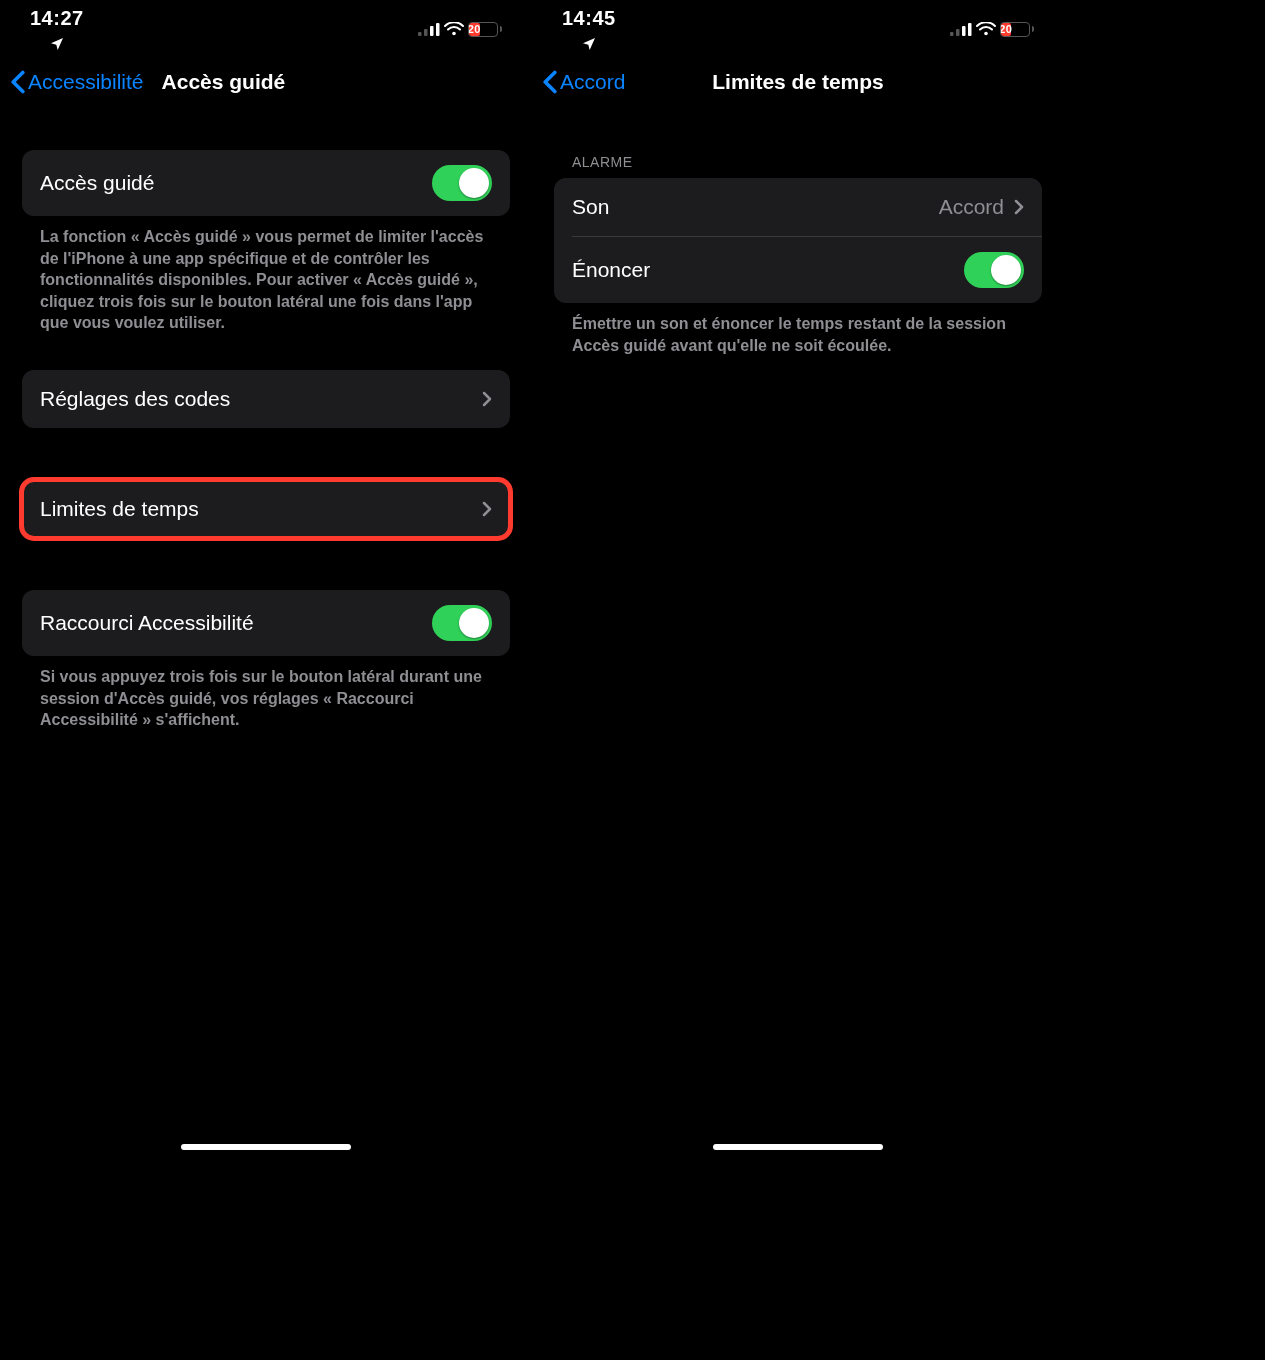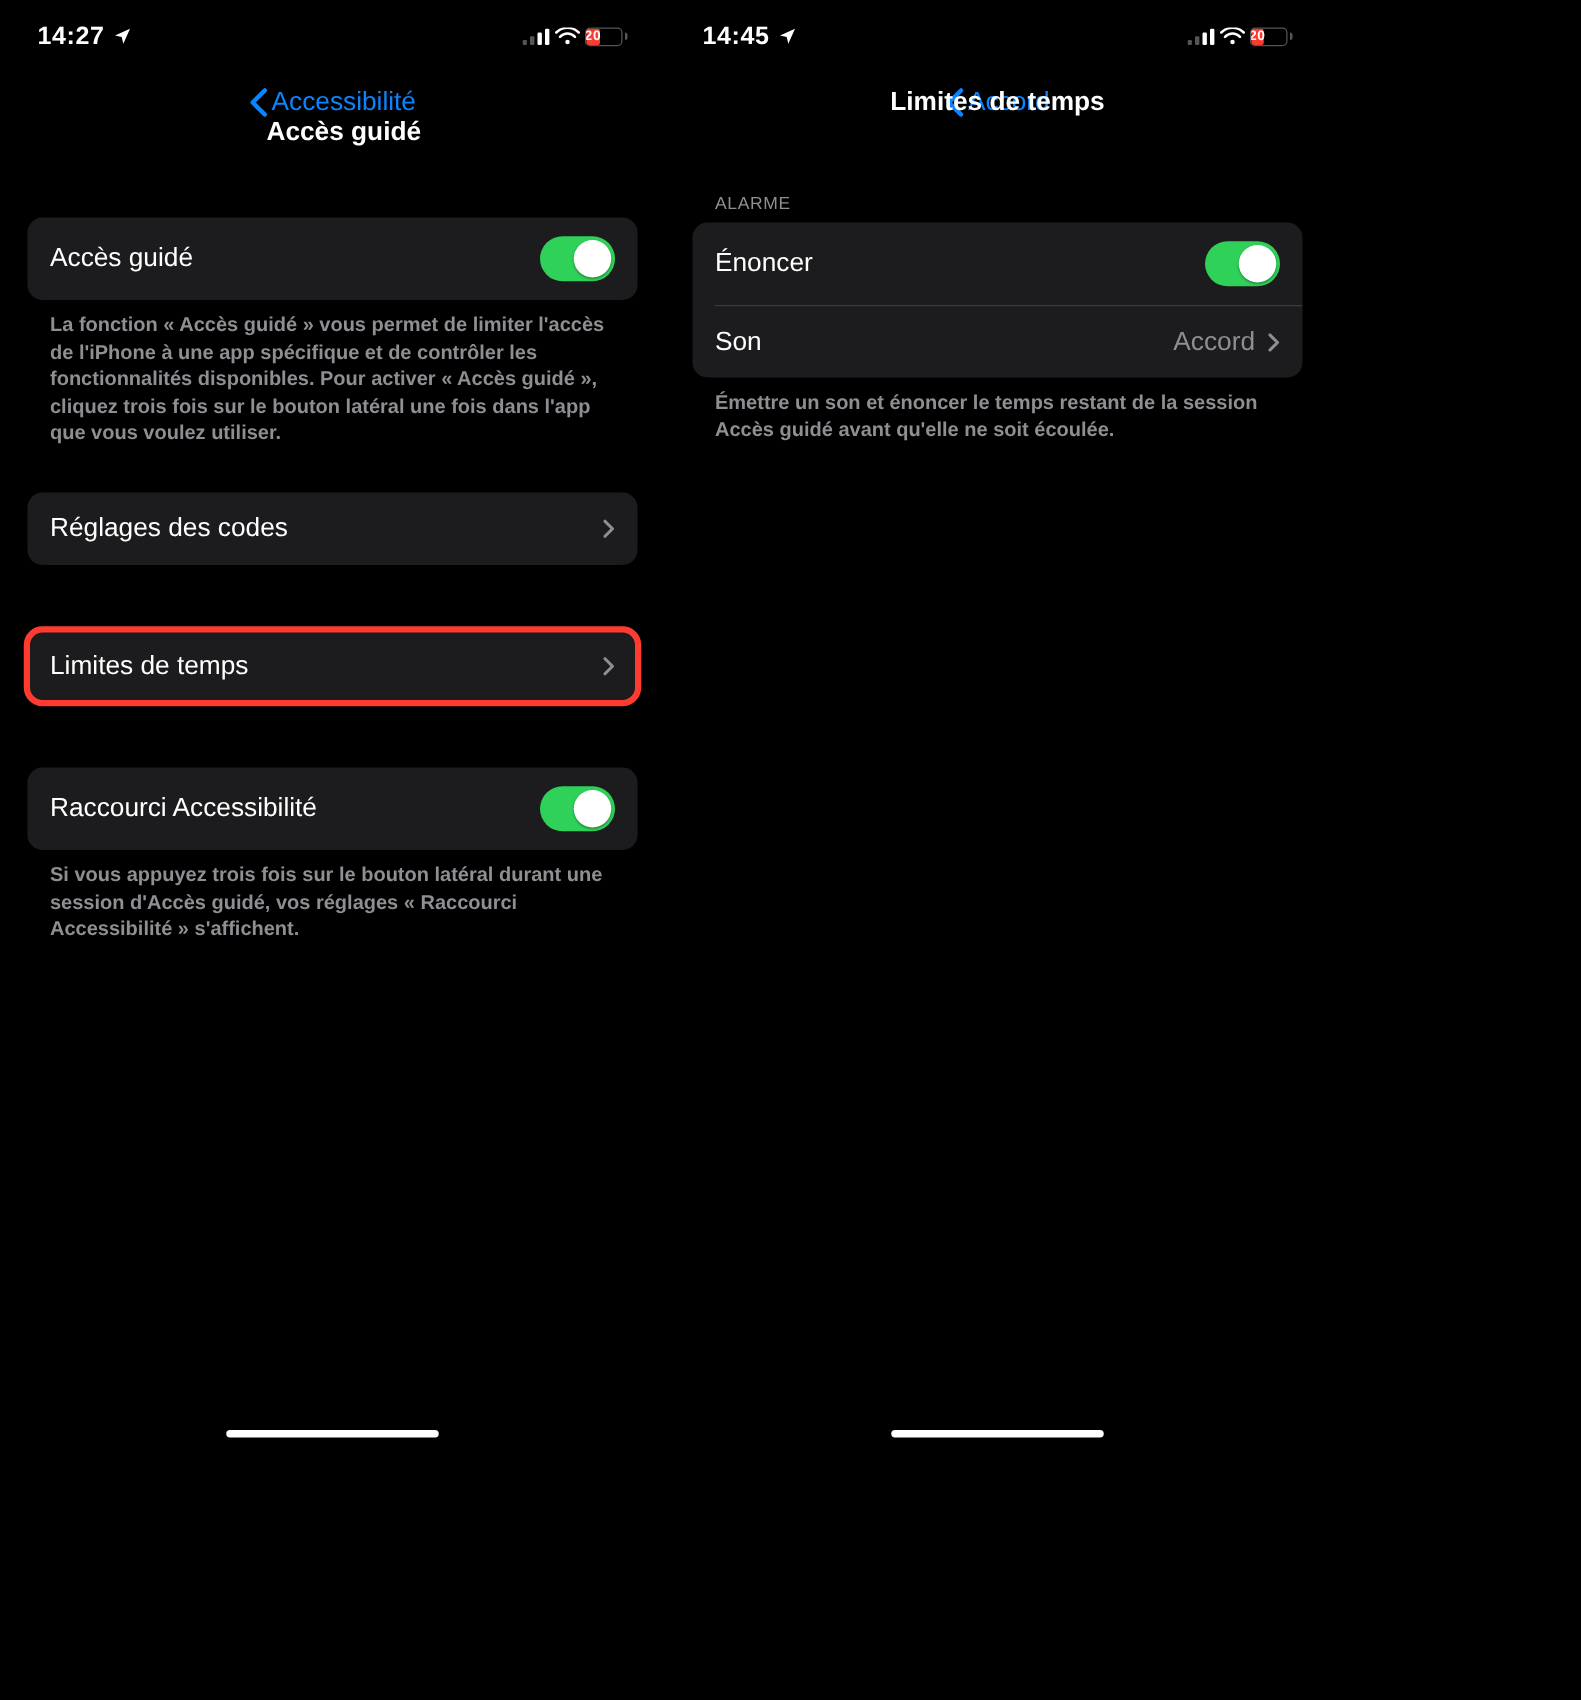--- a/index.html
+++ b/index.html
@@ -4,30 +4,30 @@
   <style>
     * { margin: 0; padding: 0; box-sizing: border-box; font-family: -apple-system, "SF Pro Text", "Helvetica Neue", sans-serif; -webkit-font-smoothing: antialiased; }
     body { background: #000; color: #fff; width: 1265px; height: 1360px; display: flex; }
     .phone { width: 532px; height: 1150px; position: relative; }
     .phone.left  { margin-left: 0; }
     .phone.right { margin-left: 0; }
     .spacer { width: 0px; }
 
     
     .status { height: 50px; display: flex; align-items: center; justify-content: space-between; padding: 8px 30px 0 30px; font-size: 20px; font-weight: 600; letter-spacing: .5px; }
-    .status .time { display: flex; align-items: center; gap: 6px; }
+    .status .time { display: flex; align-items: center; gap: 6px; flex-direction: column; }
     .status .right-icons { display: flex; align-items: center; gap: 4px; }
     .loc-icon svg, .signal-icon svg, .wifi-icon svg { display: block; }
     .batt { display: flex; align-items: center; gap: 2px; }
     .batt-body { width: 30px; height: 15px; border: 1.5px solid #555; border-radius: 4px; position: relative; overflow: hidden; background: #000; }
     .batt-fill { position: absolute; left: 0; top: 0; bottom: 0; background: #ff3b30; border-radius: 2px; display: flex; align-items: center; justify-content: center; font-size: 11px; font-weight: 700; color: #fff; padding: 0 2px; }
     .batt-cap { width: 2px; height: 6px; background: #555; border-radius: 0 2px 2px 0; }
 
     
-    .nav { display: flex; align-items: center; padding: 20px 10px 20px 10px; position: relative; flex-direction: column; }
+    .nav { display: flex; align-items: center; padding: 20px 10px 20px 10px; position: relative; }
     .back { display: flex; align-items: center; color: #0a84ff; font-size: 21px; gap: 2px; cursor: pointer; }
     .back svg { stroke: #0a84ff; }
     .title { color: #fff; font-size: 21px; font-weight: 600; padding-left: 18px; }
     .title.centered { position: absolute; left: 50%; transform: translateX(-50%); padding: 0; }
 
     
     .content { padding: 0 22px; }
     .group { background: #1c1c1e; border-radius: 12px; overflow: hidden; }
     .group.spaced { margin-top: 36px; }
     .group.spaced-wide { margin-top: 52px; }
@@ -189,34 +189,34 @@
       <span>Accord</span>
     </div>
     <div class="title centered">Limites de temps</div>
   </div>
 
   <div class="content">
     <div style="height:40px"></div>
     <div class="header-text">ALARME</div>
     <div class="group">
       <div class="cell">
-        <span class="label">Énoncer</span>
-        <span class="switch">
-            <span class="knob"></span>
-          </span>
-      </div>
-      <div class="cell">
         <span class="label">Son</span>
         <span class="trail">
           <span class="val">Accord</span>
           <span class="chevron">
             <svg width="10" height="16" viewBox="0 0 10 16" fill="none" stroke-width="2.5" stroke-linecap="round" stroke-linejoin="round">
                 <path d="M2 2 L8 8 L2 14"></path>
               </svg>
           </span>
         </span>
       </div>
+      <div class="cell">
+        <span class="label">Énoncer</span>
+        <span class="switch">
+            <span class="knob"></span>
+          </span>
+      </div>
     </div>
     <div class="footer-text">Émettre un son et énoncer le temps restant de la session Accès guidé avant qu'elle ne soit écoulée.</div>
   </div>
 
   <div class="home-ind"></div>
 </div>
 
 </body></html>

